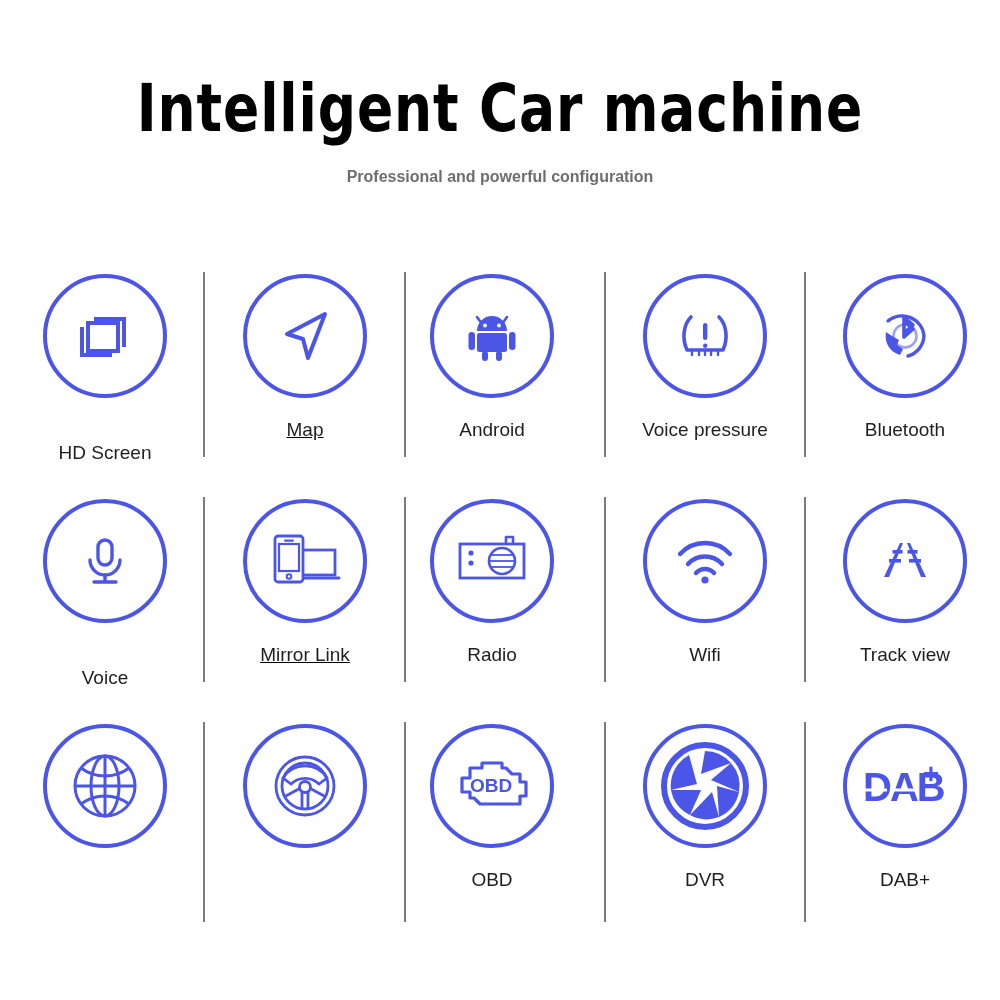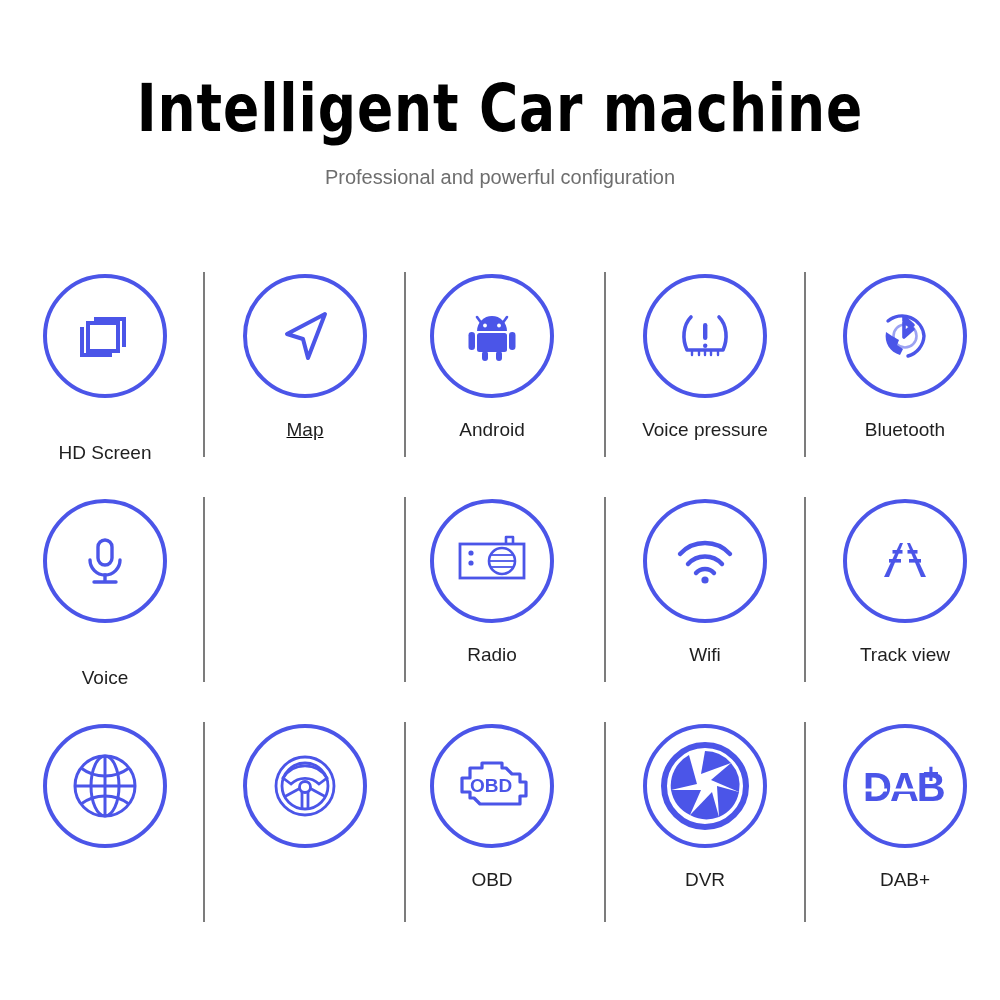--- a/index.html
+++ b/index.html
@@ -37,24 +37,24 @@
     line-height: 74px;
     letter-spacing: 1px;
     color: #000000;
     transform: scaleX(0.90);
     transform-origin: center center;
     white-space: nowrap;
   }
   .subtitle {
     margin-top: 16px;
     font-family: "Liberation Sans", sans-serif;
-    font-size: 20px;
+    font-size: 16px;
     line-height: 30px;
     color: #6e6e6e;
-    font-weight: 400;
+    font-weight: 700;
   }
 
   
   .grid {
     position: absolute;
     left: 0;
     top: 255px;
     width: 1000px;
   }
   .row {
@@ -217,20 +217,33 @@
           <svg width="58" height="58" viewBox="0 0 58 58">
             <rect x="22" y="8" width="14" height="25" rx="7" fill="none" stroke="#4B55E8" stroke-width="3.4"></rect>
             <path d="M14 28 A15 15 0 0 0 44 28" fill="none" stroke="#4B55E8" stroke-width="3.4" stroke-linecap="round"></path>
             <path d="M29 43 V49" stroke="#4B55E8" stroke-width="3.4" stroke-linecap="round"></path>
             <path d="M18 50 H40" stroke="#4B55E8" stroke-width="3.4" stroke-linecap="round"></path>
           </svg>
         </div>
         <div class="label">Voice</div>
       </div>
 
+      <div class="cell c1">
+        <div class="circle">
+          <svg width="72" height="62" viewBox="0 0 72 62">
+            <rect x="32" y="20" width="34" height="25" fill="none" stroke="#4B55E8" stroke-width="2.8"></rect>
+            <path d="M28 48 H70" stroke="#4B55E8" stroke-width="2.8" stroke-linecap="round"></path>
+            <rect x="6" y="6" width="28" height="46" rx="3" fill="#ffffff" stroke="#4B55E8" stroke-width="2.8"></rect>
+            <rect x="10" y="14" width="20" height="27" fill="none" stroke="#4B55E8" stroke-width="2.2"></rect>
+            <rect x="15" y="9.5" width="10" height="2.2" rx="1.1" fill="#4B55E8"></rect>
+            <circle cx="20" cy="46.5" r="2.3" fill="none" stroke="#4B55E8" stroke-width="2"></circle>
+          </svg>
+        </div>
+        <div class="label">Mirror Link</div>
+      </div>
 
       <div class="cell c2">
         <div class="circle">
           <svg width="76" height="58" viewBox="0 0 76 58">
             <path d="M52 12 V5 H59 V12" fill="none" stroke="#4B55E8" stroke-width="2.6" stroke-linejoin="round"></path>
             <rect x="6" y="12" width="64" height="34" fill="none" stroke="#4B55E8" stroke-width="2.8"></rect>
             <circle cx="17" cy="21" r="2.6" fill="#4B55E8"></circle>
             <circle cx="17" cy="31" r="2.6" fill="#4B55E8"></circle>
             <circle cx="48" cy="29" r="13" fill="none" stroke="#4B55E8" stroke-width="2.6"></circle>
             <g stroke="#4B55E8" stroke-width="1.8">

